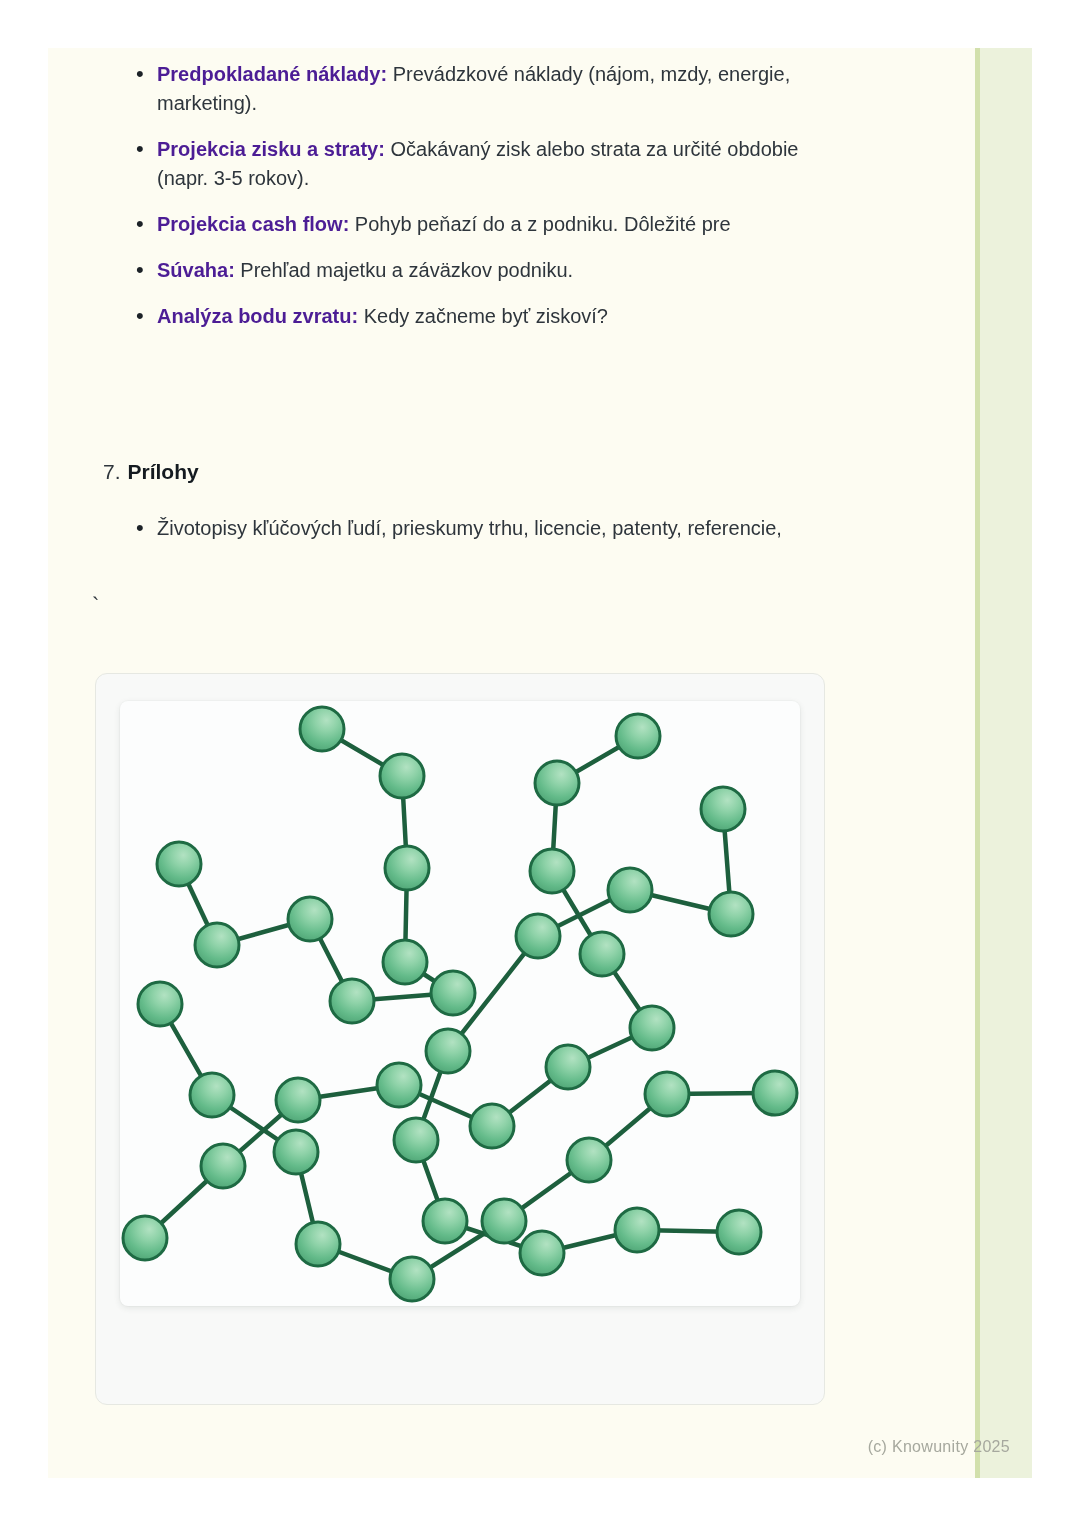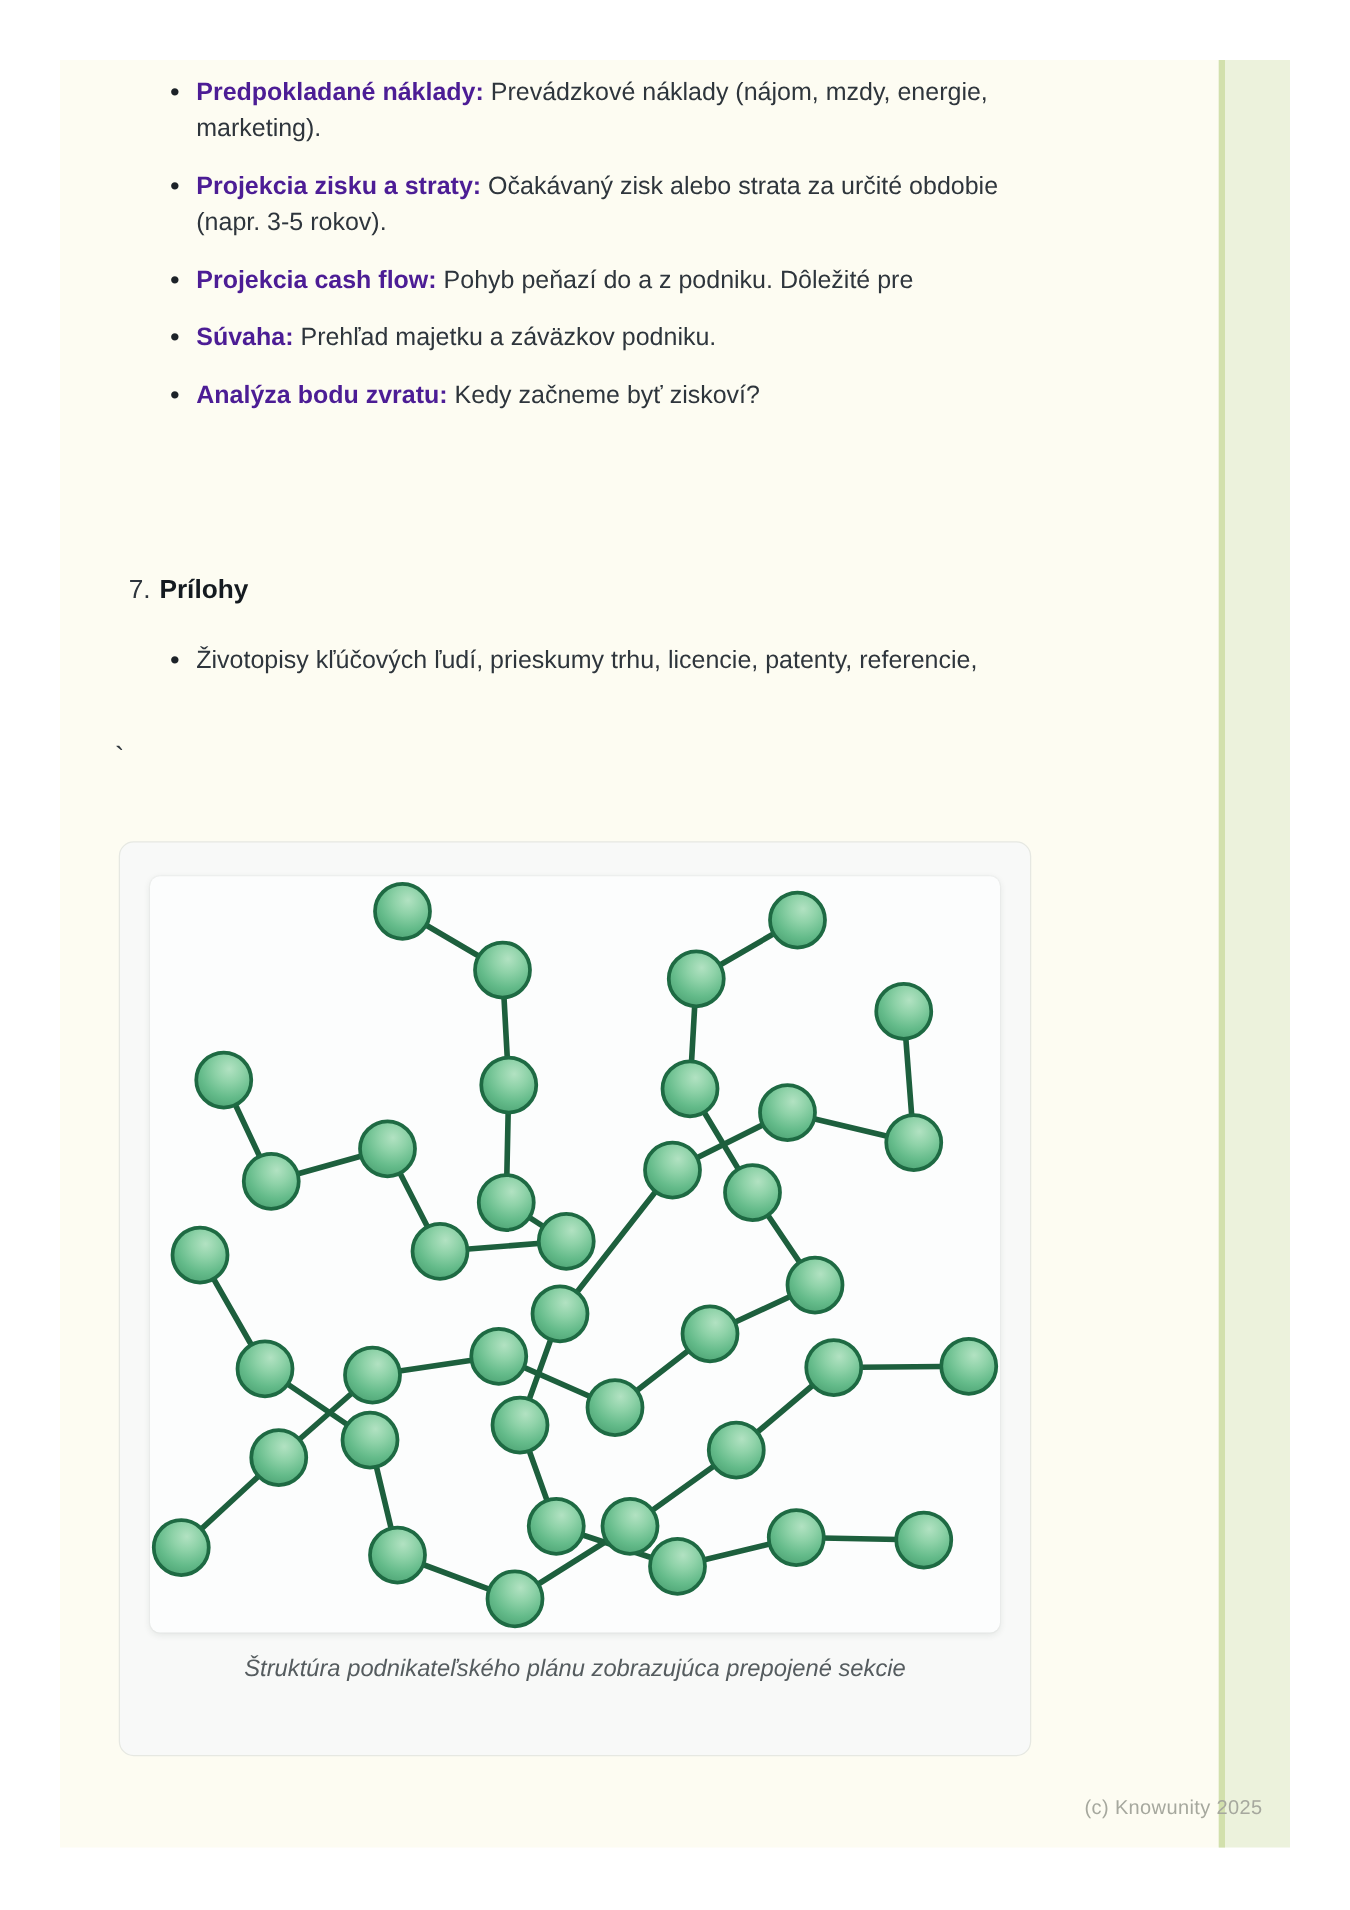--- a/index.html
+++ b/index.html
@@ -177,19 +177,18 @@
           <circle cx="325" cy="520" r="22" fill="url(#ballGrad)" stroke="#1e6a43" stroke-width="3"></circle>
           <circle cx="384" cy="520" r="22" fill="url(#ballGrad)" stroke="#1e6a43" stroke-width="3"></circle>
           <circle cx="25" cy="537" r="22" fill="url(#ballGrad)" stroke="#1e6a43" stroke-width="3"></circle>
           <circle cx="198" cy="543" r="22" fill="url(#ballGrad)" stroke="#1e6a43" stroke-width="3"></circle>
           <circle cx="517" cy="529" r="22" fill="url(#ballGrad)" stroke="#1e6a43" stroke-width="3"></circle>
           <circle cx="619" cy="531" r="22" fill="url(#ballGrad)" stroke="#1e6a43" stroke-width="3"></circle>
           <circle cx="422" cy="552" r="22" fill="url(#ballGrad)" stroke="#1e6a43" stroke-width="3"></circle>
           <circle cx="292" cy="578" r="22" fill="url(#ballGrad)" stroke="#1e6a43" stroke-width="3"></circle>
         </svg>
     </div>
-    <figcaption>Štruktúra podnikateľského plánu zobrazujúca prepojené sekcie</figcaption>
   </figure>
 
 </div>
 
 <div class="green-stripe"></div>
 <div class="watermark">(c) Knowunity 2025</div>
 
 </body></html>

